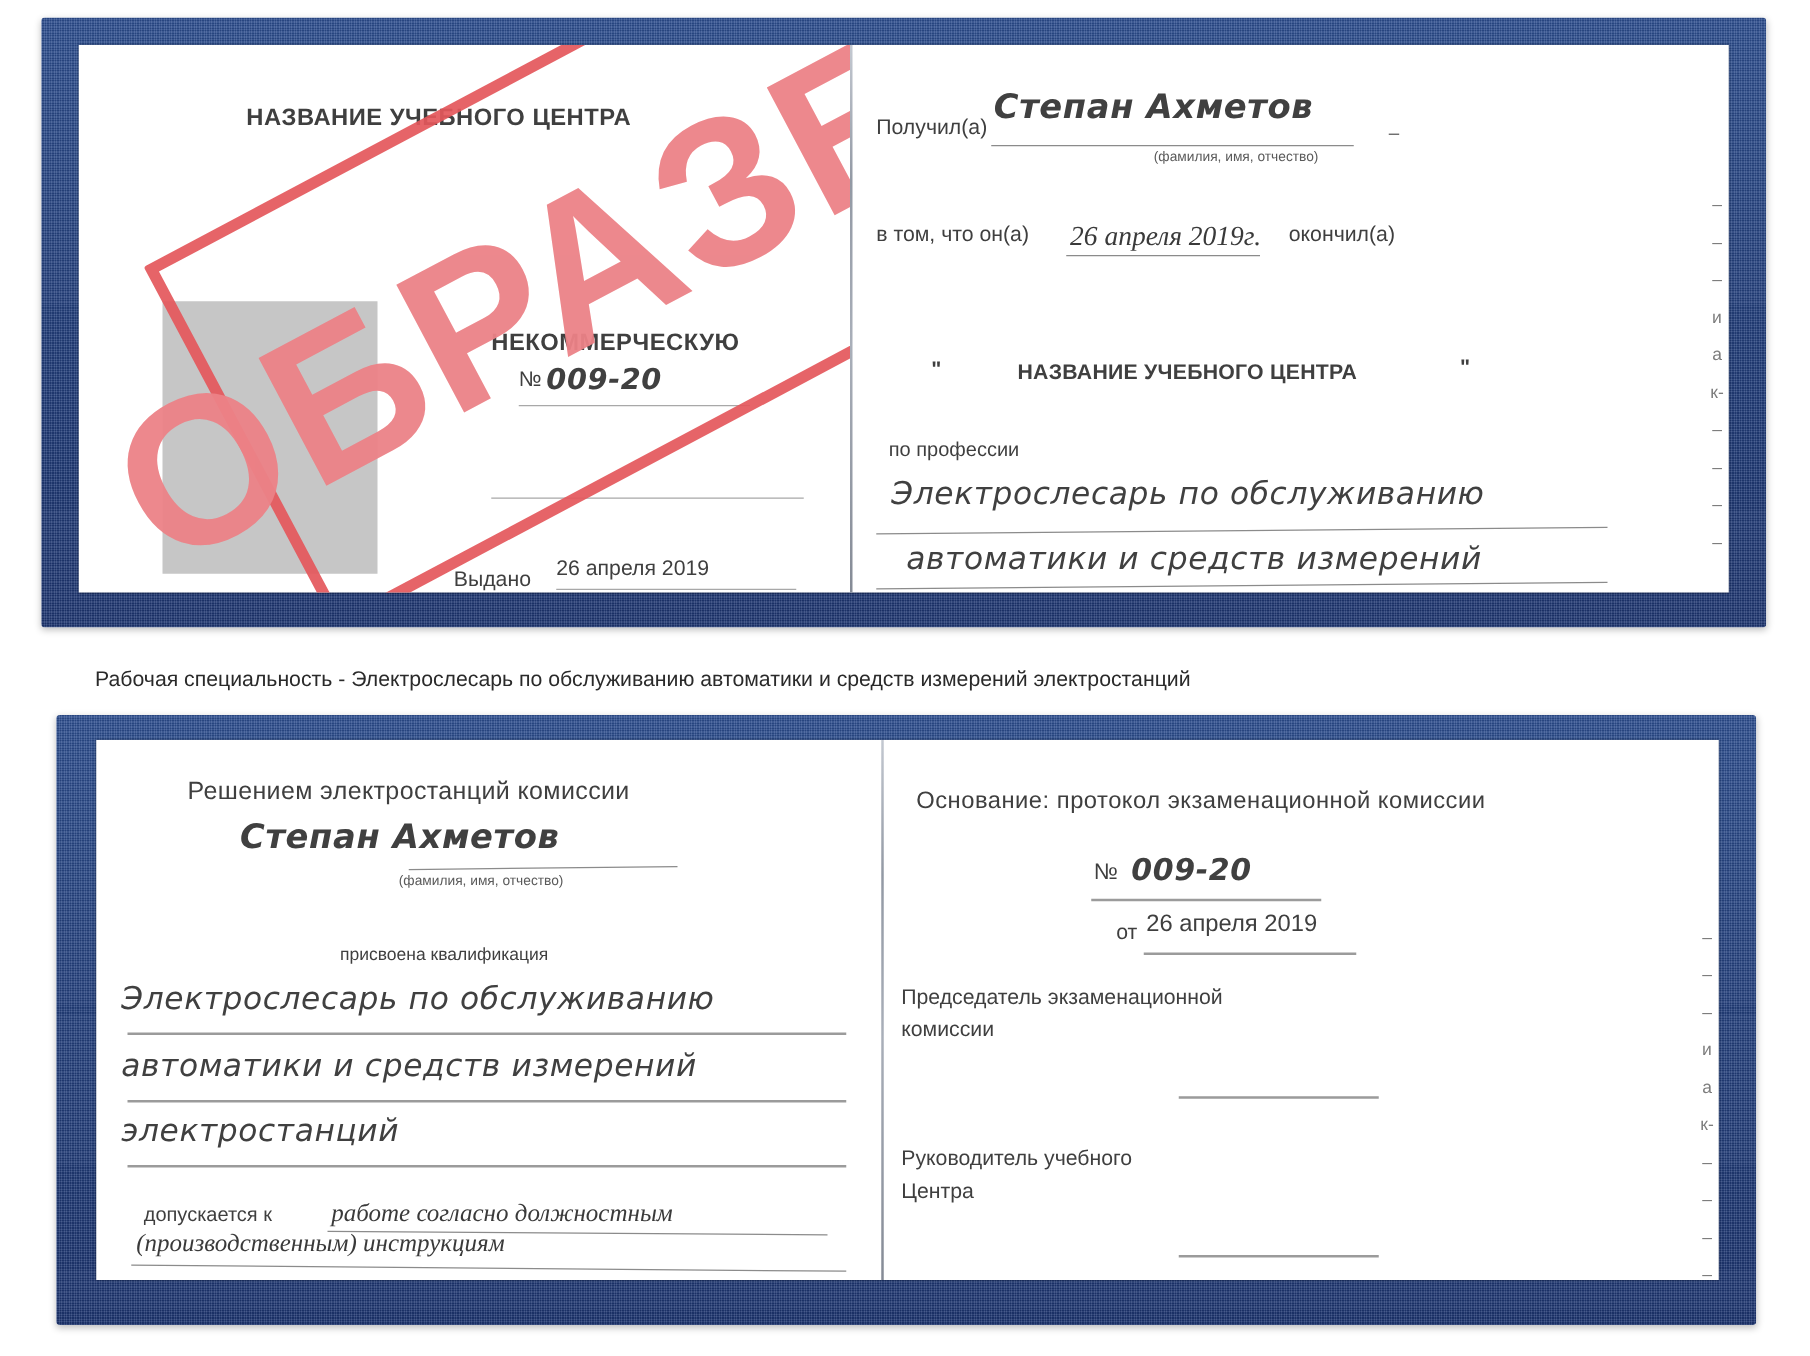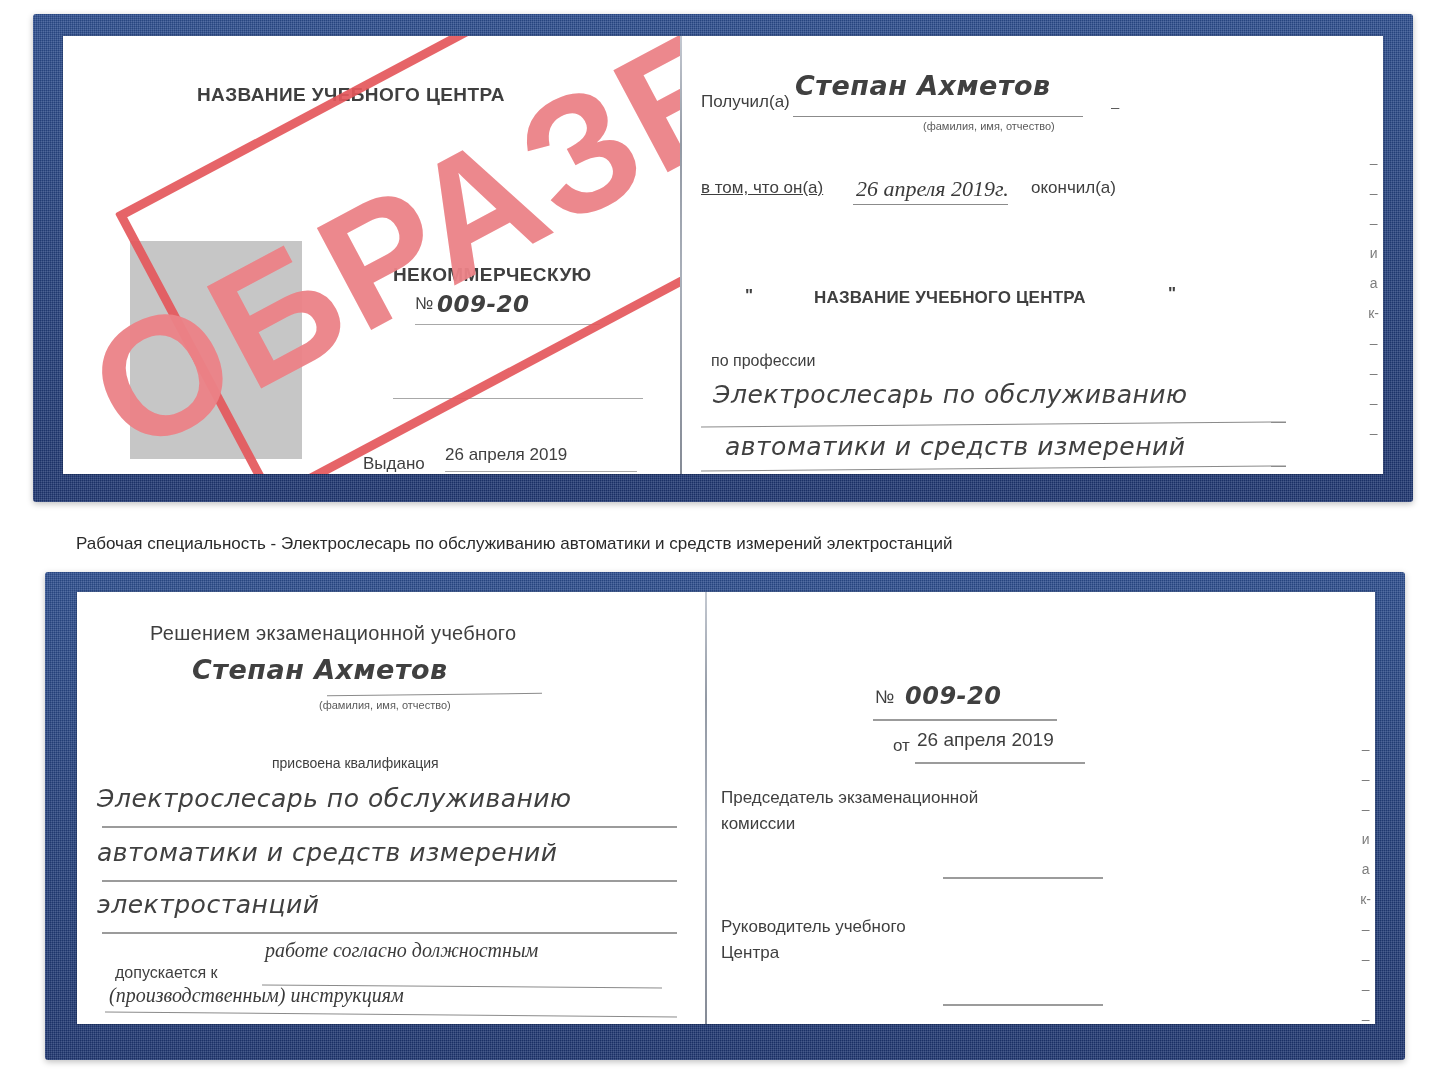--- a/index.html
+++ b/index.html
@@ -185,21 +185,21 @@
       </div>
     </div>
 
     <div class="page page-right" style="width:700px;">
       <div class="t dark" style="left:18px; top:56px; font-size:17px;">Получил(а)</div>
       <div class="t hand" style="left:112px; top:34px; font-size:27px; font-weight:bold;">Степан Ахметов</div>
       <div class="rule" style="left:110px; top:80px; width:290px;"></div>
       <div class="t tiny" style="left:240px; top:84px;">(фамилия, имя, отчество)</div>
       <div class="t gray" style="left:428px; top:62px; font-size:15px;">–</div>
 
-      <div class="t dark" style="left:18px; top:142px; font-size:17px;text-decoration:underline;">в том, что он(а)</div>
+      <div class="t dark" style="left:18px; top:142px; font-size:17px;">в том, что он(а)</div>
       <div class="t hand-serif" style="left:173px; top:140px; font-size:22px;">26 апреля 2019г.</div>
       <div class="rule" style="left:170px; top:168px; width:155px;"></div>
       <div class="t dark" style="left:348px; top:142px; font-size:17px;">окончил(а)</div>
 
       <div class="t dark" style="left:62px; top:250px; font-size:17px; font-weight:bold;">"</div>
       <div class="t dark" style="left:131px; top:252px; font-size:17px; font-weight:bold; letter-spacing:.2px;">НАЗВАНИЕ УЧЕБНОГО ЦЕНТРА</div>
       <div class="t dark" style="left:485px; top:248px; font-size:17px; font-weight:bold;">"</div>
 
       <div class="t dark" style="left:28px; top:316px; font-size:16px;">по профессии</div>
 
@@ -227,46 +227,47 @@
 </div>
 
 <div class="caption">Рабочая специальность - Электрослесарь по обслуживанию автоматики и средств измерений электростанций</div>
 
 <div class="book book-bottom">
   <div class="pages">
 
     <div class="spine" style="left:628px;"></div>
 
     <div class="page page-left" style="width:628px;">
-      <div class="t dark" style="left:73px; top:30px; font-size:20px; letter-spacing:.3px;">Решением экзаменационной учебного</div>
+      <div class="t dark" style="left:73px; top:30px; font-size:20px; letter-spacing:.3px;">Решением электростанций комиссии</div>
 
       <div class="t hand" style="left:115px; top:62px; font-size:27px; font-weight:bold;">Степан Ахметов</div>
       <div class="rule" style="left:250px; top:102px; width:215px; transform:rotate(-0.6deg);"></div>
       <div class="t tiny" style="left:242px; top:107px;">(фамилия, имя, отчество)</div>
 
       <div class="t dark" style="left:195px; top:163px; font-size:14px;">присвоена квалификация</div>
 
       <div class="t hand" style="left:20px; top:192px; font-size:25px;">Электрослесарь по обслуживанию</div>
       <div class="rule thick" style="left:25px; top:234px; width:575px;"></div>
 
       <div class="t hand" style="left:20px; top:246px; font-size:25px;">автоматики и средств измерений</div>
       <div class="rule thick" style="left:25px; top:288px; width:575px;"></div>
 
       <div class="t hand" style="left:20px; top:298px; font-size:25px;">электростанций</div>
       <div class="rule thick" style="left:25px; top:340px; width:575px;"></div>
 
       <div class="t dark" style="left:38px; top:372px; font-size:16px;">допускается к</div>
-      <div class="t hand-serif" style="left:188px; top:347px; font-size:20px;font-style:italic;">работе согласно должностным</div>
+      <div class="t hand-serif" style="left:188px; top:368px; font-size:20px;font-style:italic;">работе согласно должностным</div>
       <div class="rule" style="left:185px; top:394px; width:400px; transform:rotate(0.4deg);"></div>
       <div class="t hand-serif" style="left:32px; top:392px; font-size:20px;">(производственным) инструкциям</div>
       <div class="rule" style="left:28px; top:422px; width:572px; transform:rotate(0.5deg);"></div>
 
     </div>
 
     <div class="page page-right" style="width:670px;">
+      <div class="t dark" style="left:28px; top:38px; font-size:19px; letter-spacing:.4px;">Основание: протокол экзаменационной комиссии</div>
 
       <div class="t dark" style="left:170px; top:95px; font-size:18px;">№</div>
       <div class="t hand" style="left:200px; top:90px; font-size:24px; font-weight:bold;">009-20</div>
       <div class="rule thick" style="left:168px; top:127px; width:184px;"></div>
 
       <div class="t dark" style="left:188px; top:144px; font-size:17px;">от</div>
       <div class="t dark" style="left:212px; top:137px; font-size:19px;">26 апреля 2019</div>
       <div class="rule thick" style="left:210px; top:170px; width:170px;"></div>
 
       <div class="t dark" style="left:16px; top:196px; font-size:17px;">Председатель экзаменационной</div>

